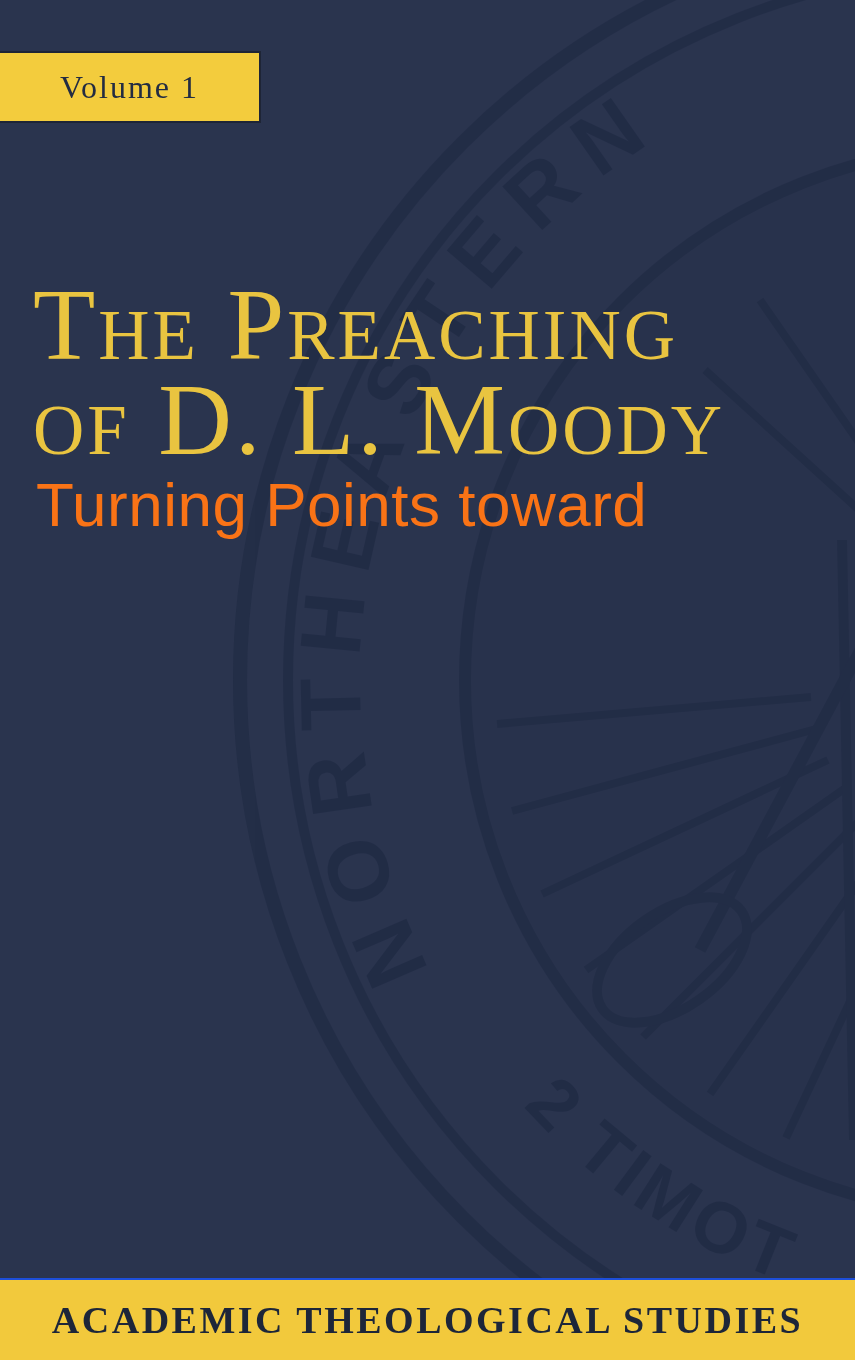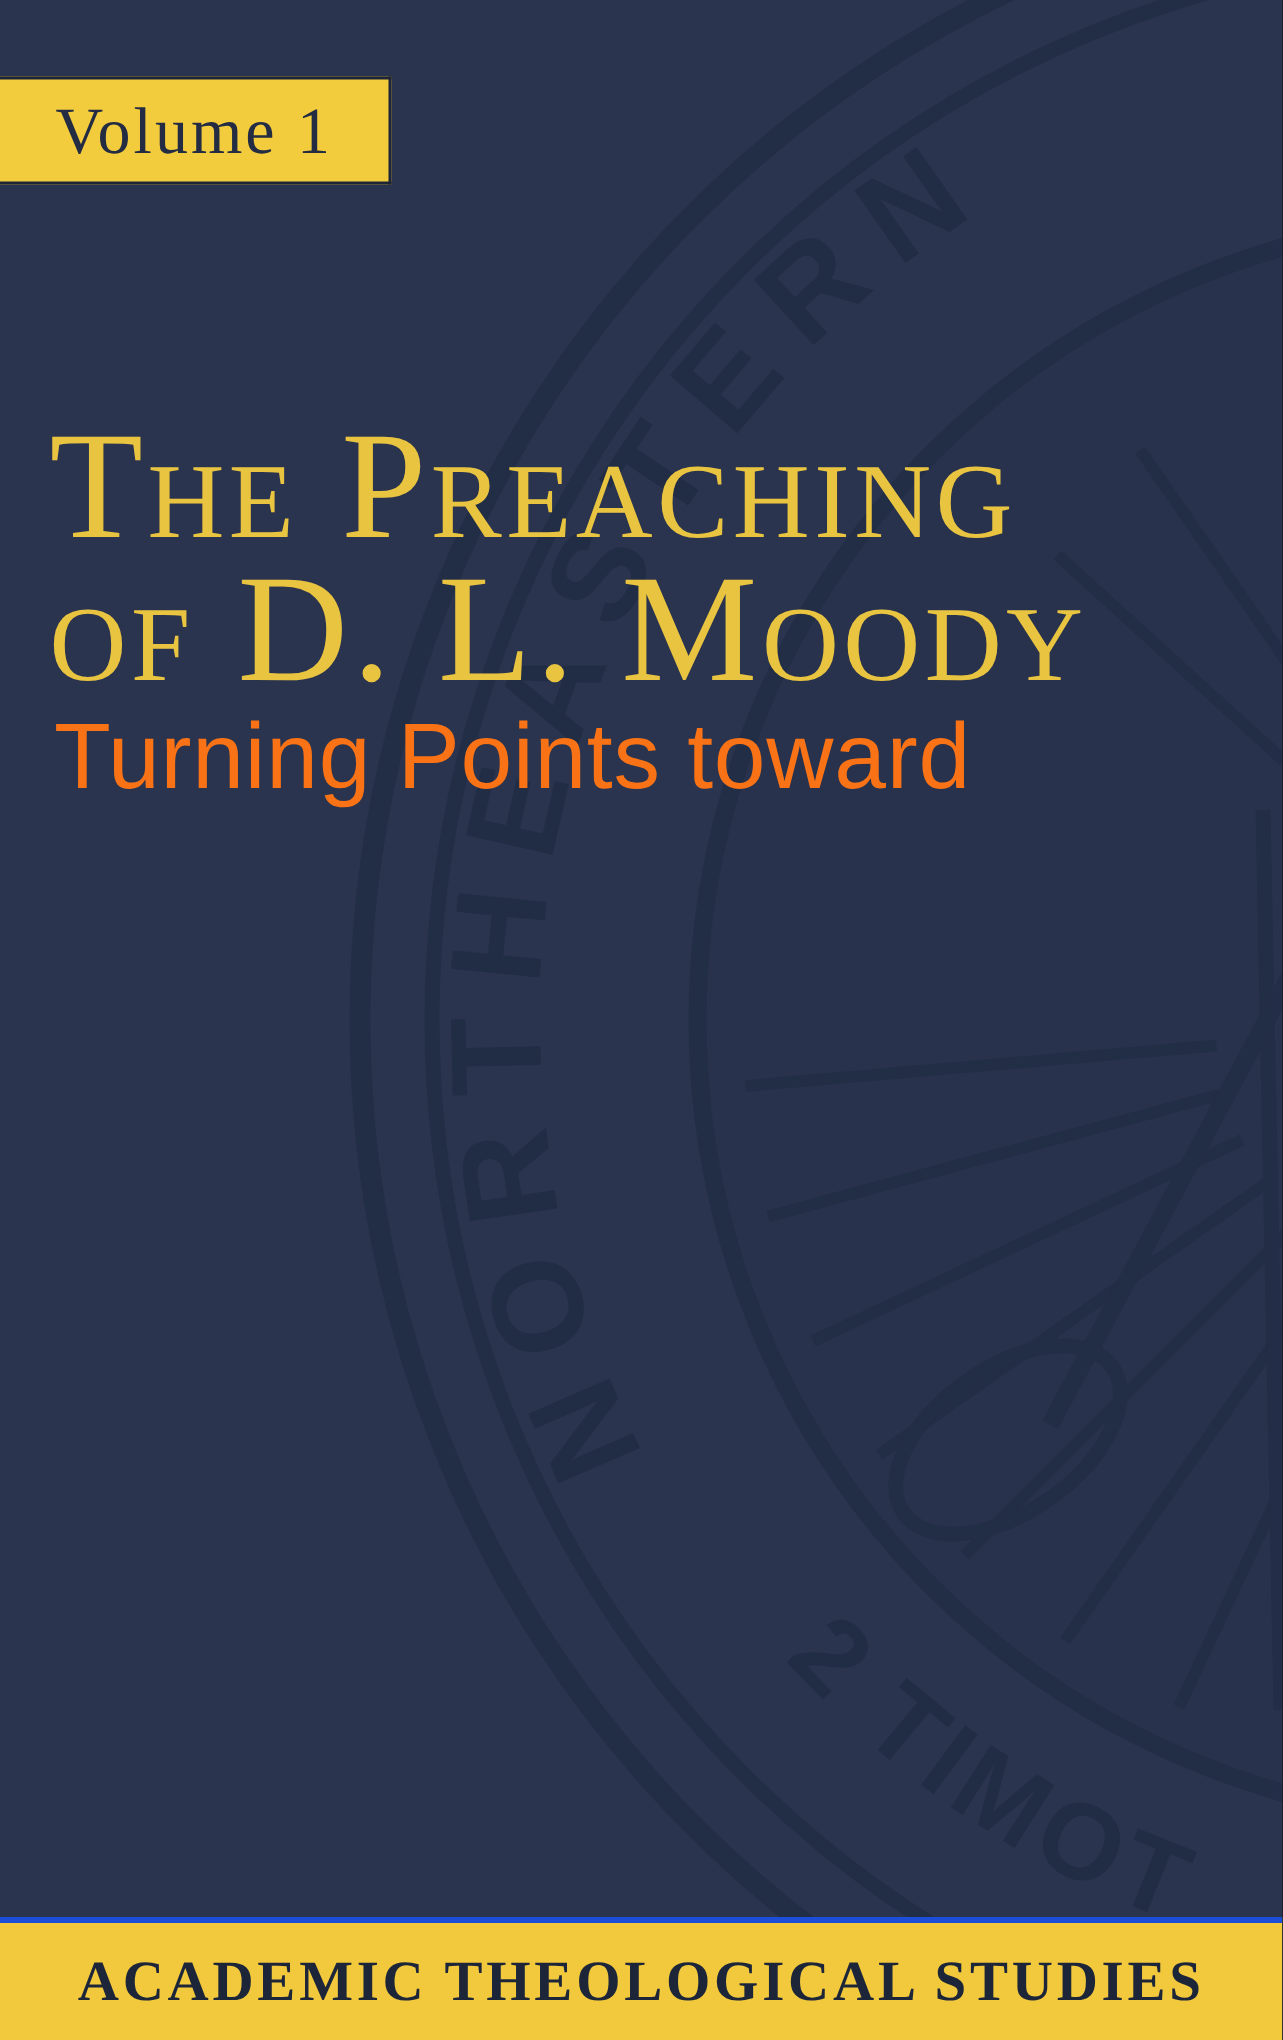--- a/index.html
+++ b/index.html
@@ -11,21 +11,21 @@
   
   .seal{position:absolute; top:0; left:0; width:855px; height:1360px; pointer-events:none;}
   .seal text{font-family:"Liberation Sans", sans-serif; font-weight:bold;}
   
   .volume-badge{
     position:absolute; left:0; top:51px; width:261px; height:72px;
     background:#f3cc3d; border:2px solid #1e2536; border-left:none;
     box-sizing:border-box; display:flex; align-items:center; justify-content:center;
   }
   .volume-badge span{
-    font-size:44px; color:#232c42; letter-spacing:2px;
+    font-size:32px; color:#232c42; letter-spacing:2px;
     font-family:"Liberation Serif", serif;
   }
   
   .title{
     position:absolute; left:33px; top:277px; width:760px;
     font-size:102px; line-height:95px; letter-spacing:3px;
     font-variant:small-caps; color:#e9c440;
     font-family:"Liberation Serif", serif;
   }
   
@@ -42,21 +42,21 @@
     font-family:"Liberation Serif", serif;
   }
   .foreword{
     position:absolute; left:38px; top:1144px; width:600px;
     font-size:40px; line-height:44px; font-style:italic;
     color:#eef1f4; font-family:"Liberation Sans", sans-serif;
   }
   
   .series-band{
     position:absolute; left:0; right:0; top:1278px; height:82px;
-    background:#f2c93c; border-top:4px solid #1d4ed8; box-sizing:border-box;
+    background:#f2c93c; border-top:2px solid #1d4ed8; box-sizing:border-box;
     display:flex; align-items:center; justify-content:center;
   }
   .series-band span{
     font-size:38px; font-weight:700; letter-spacing:2.5px;
     color:#1d2639; font-family:"Liberation Serif", serif;
   }
 </style>
 </head>
 <body>
 

